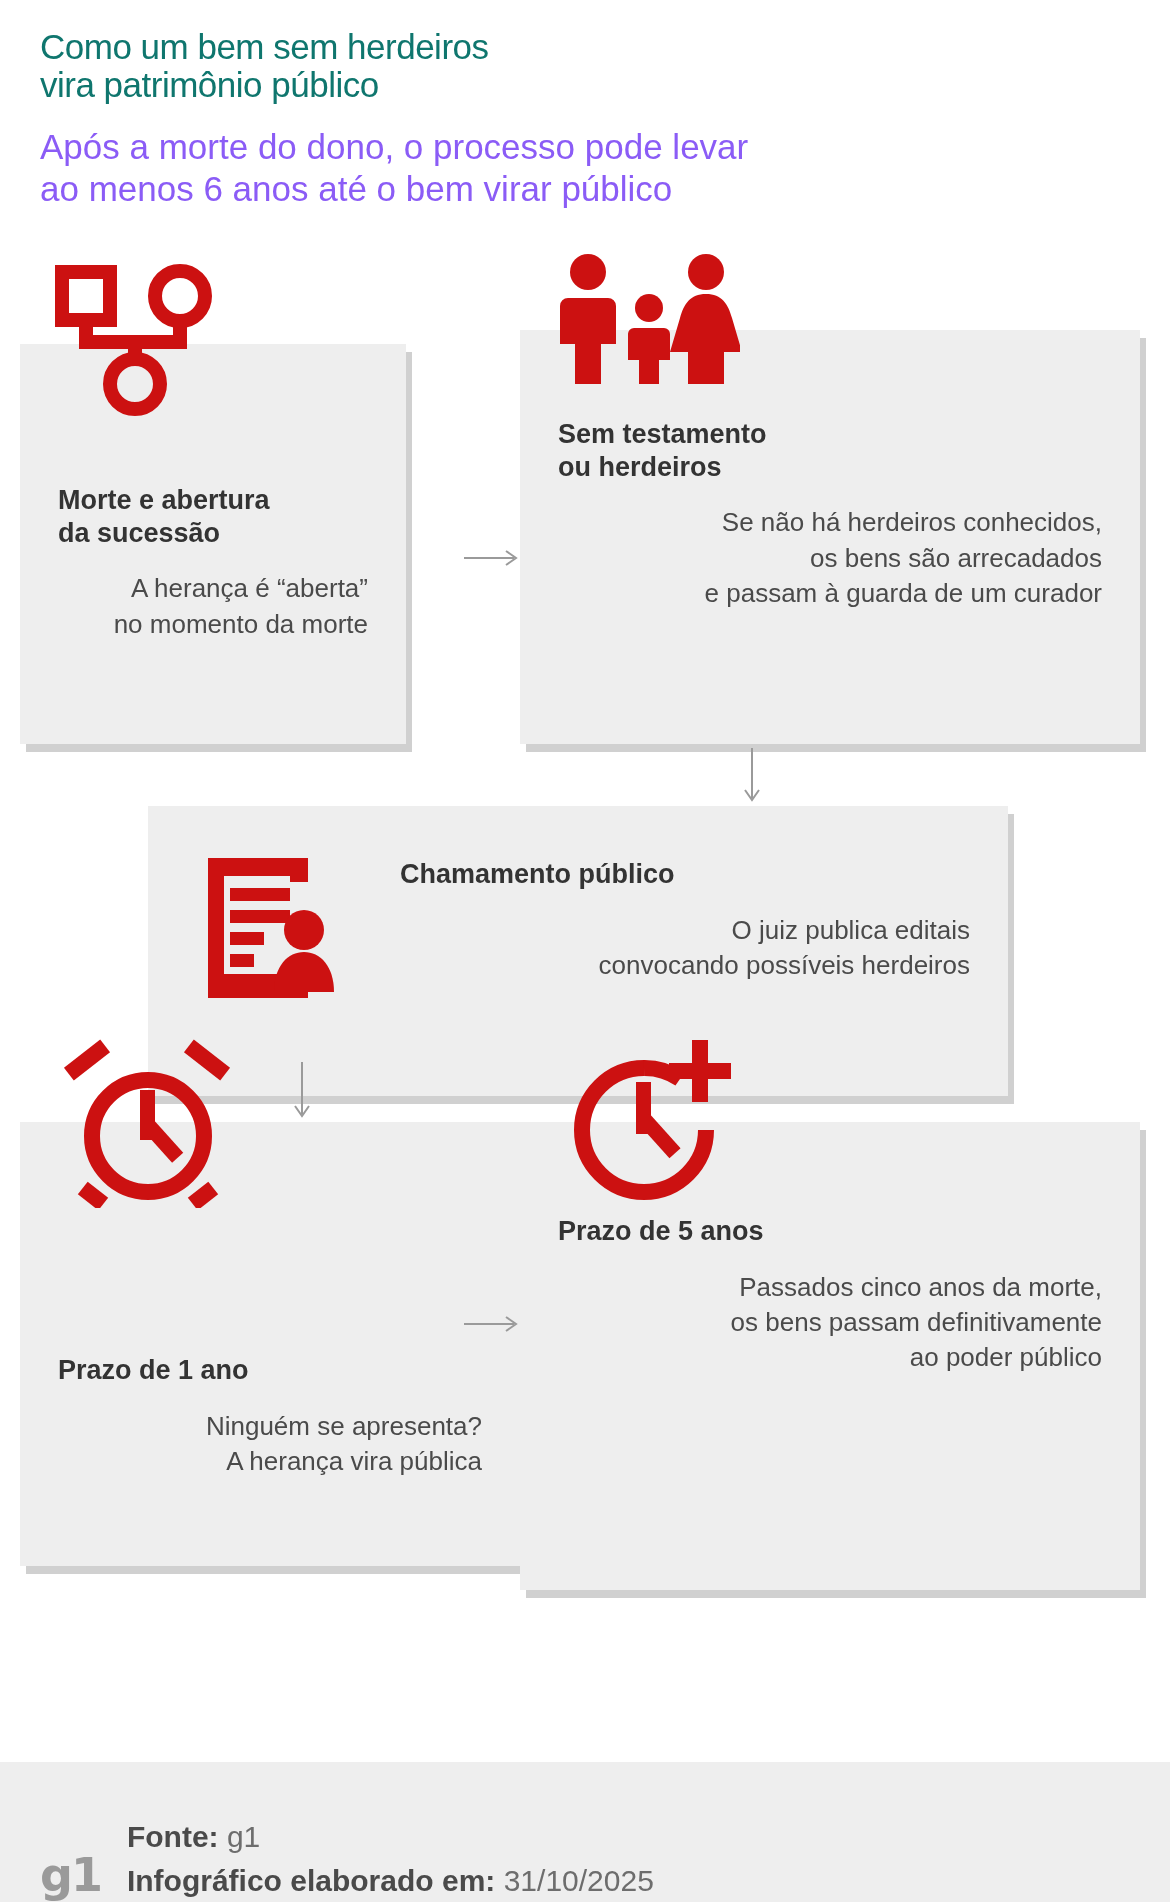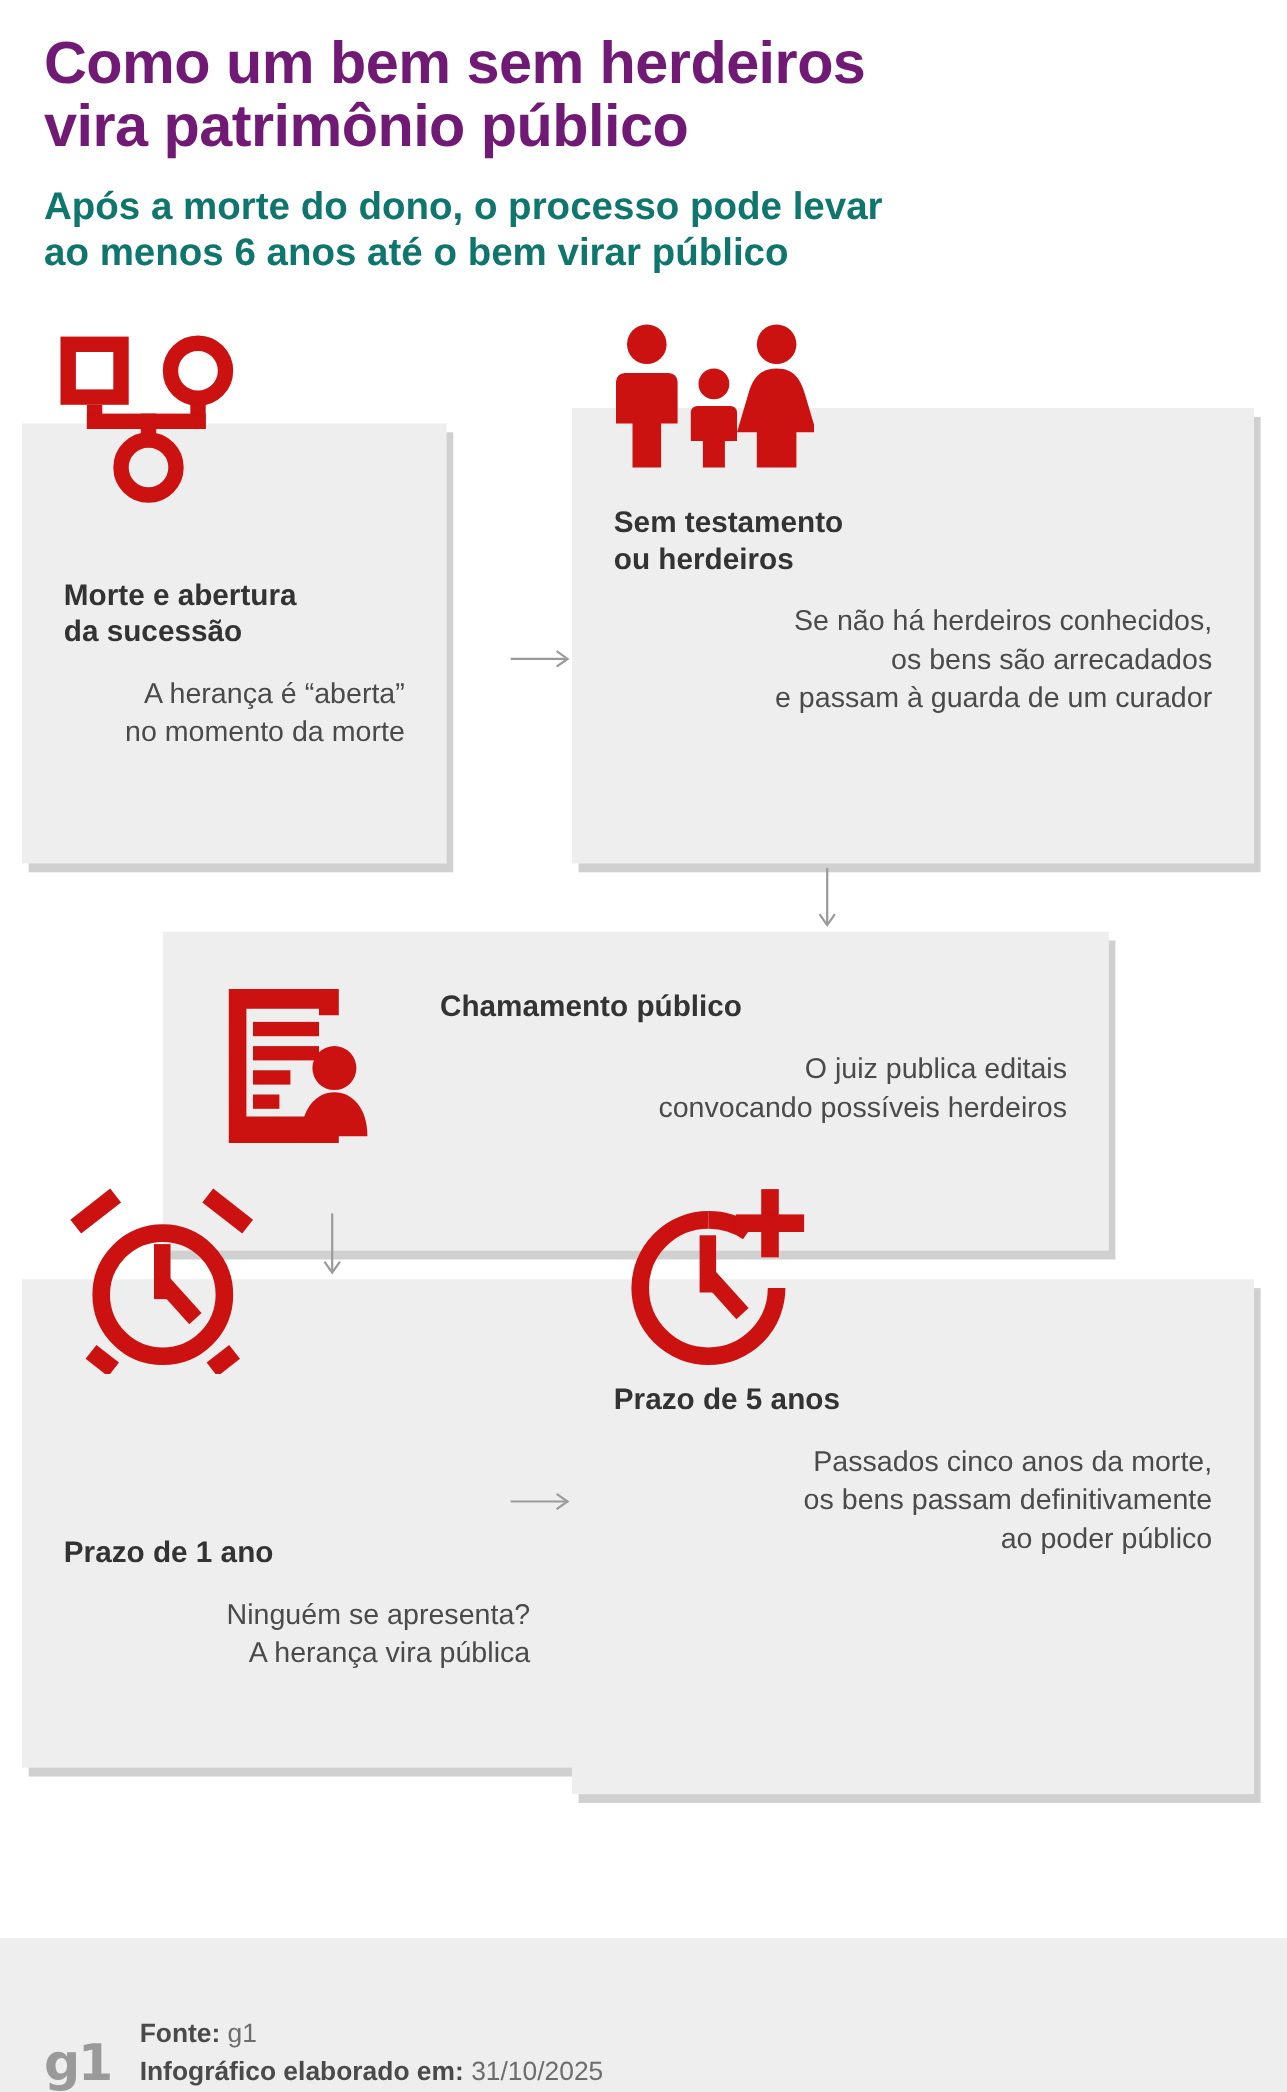--- a/index.html
+++ b/index.html
@@ -20,33 +20,33 @@
     width: 1170px;
     height: 1902px;
     box-sizing: border-box;
   }
 
   
   .header {
     padding: 28px 40px 0 40px;
   }
   .title {
-    font-size: 54px;
+    font-size: 35px;
     line-height: 1.08;
-    font-weight: bold;
-    color: #701a75;
+    font-weight: normal;
+    color: #0f766e;
     letter-spacing: -0.5px;
     margin: 0 0 22px 0;
     white-space: pre-line;
   }
   .subtitle {
     font-size: 35px;
     line-height: 1.2;
-    font-weight: bold;
-    color: #0f766e;
+    font-weight: normal;
+    color: #8b5cf6;
     margin: 0;
     white-space: pre-line;
   }
 
   
   .flow {
     position: relative;
     margin-top: 52px;
     height: 1430px;
   }
@@ -134,21 +134,21 @@
   }
   .logo {
     font-size: 46px;
     font-weight: bold;
     color: #9a9a9a;
     letter-spacing: -2px;
     margin-right: 26px;
     font-family: "DejaVu Sans", sans-serif;
   }
   .footer-text {
-    font-size: 24px;
+    font-size: 30px;
     line-height: 1.45;
     color: #6d6d6d;
   }
   .footer-text b { color: #4a4a4a; }
 </style>
 </head>
 <body>
 
 <div class="page">
 

